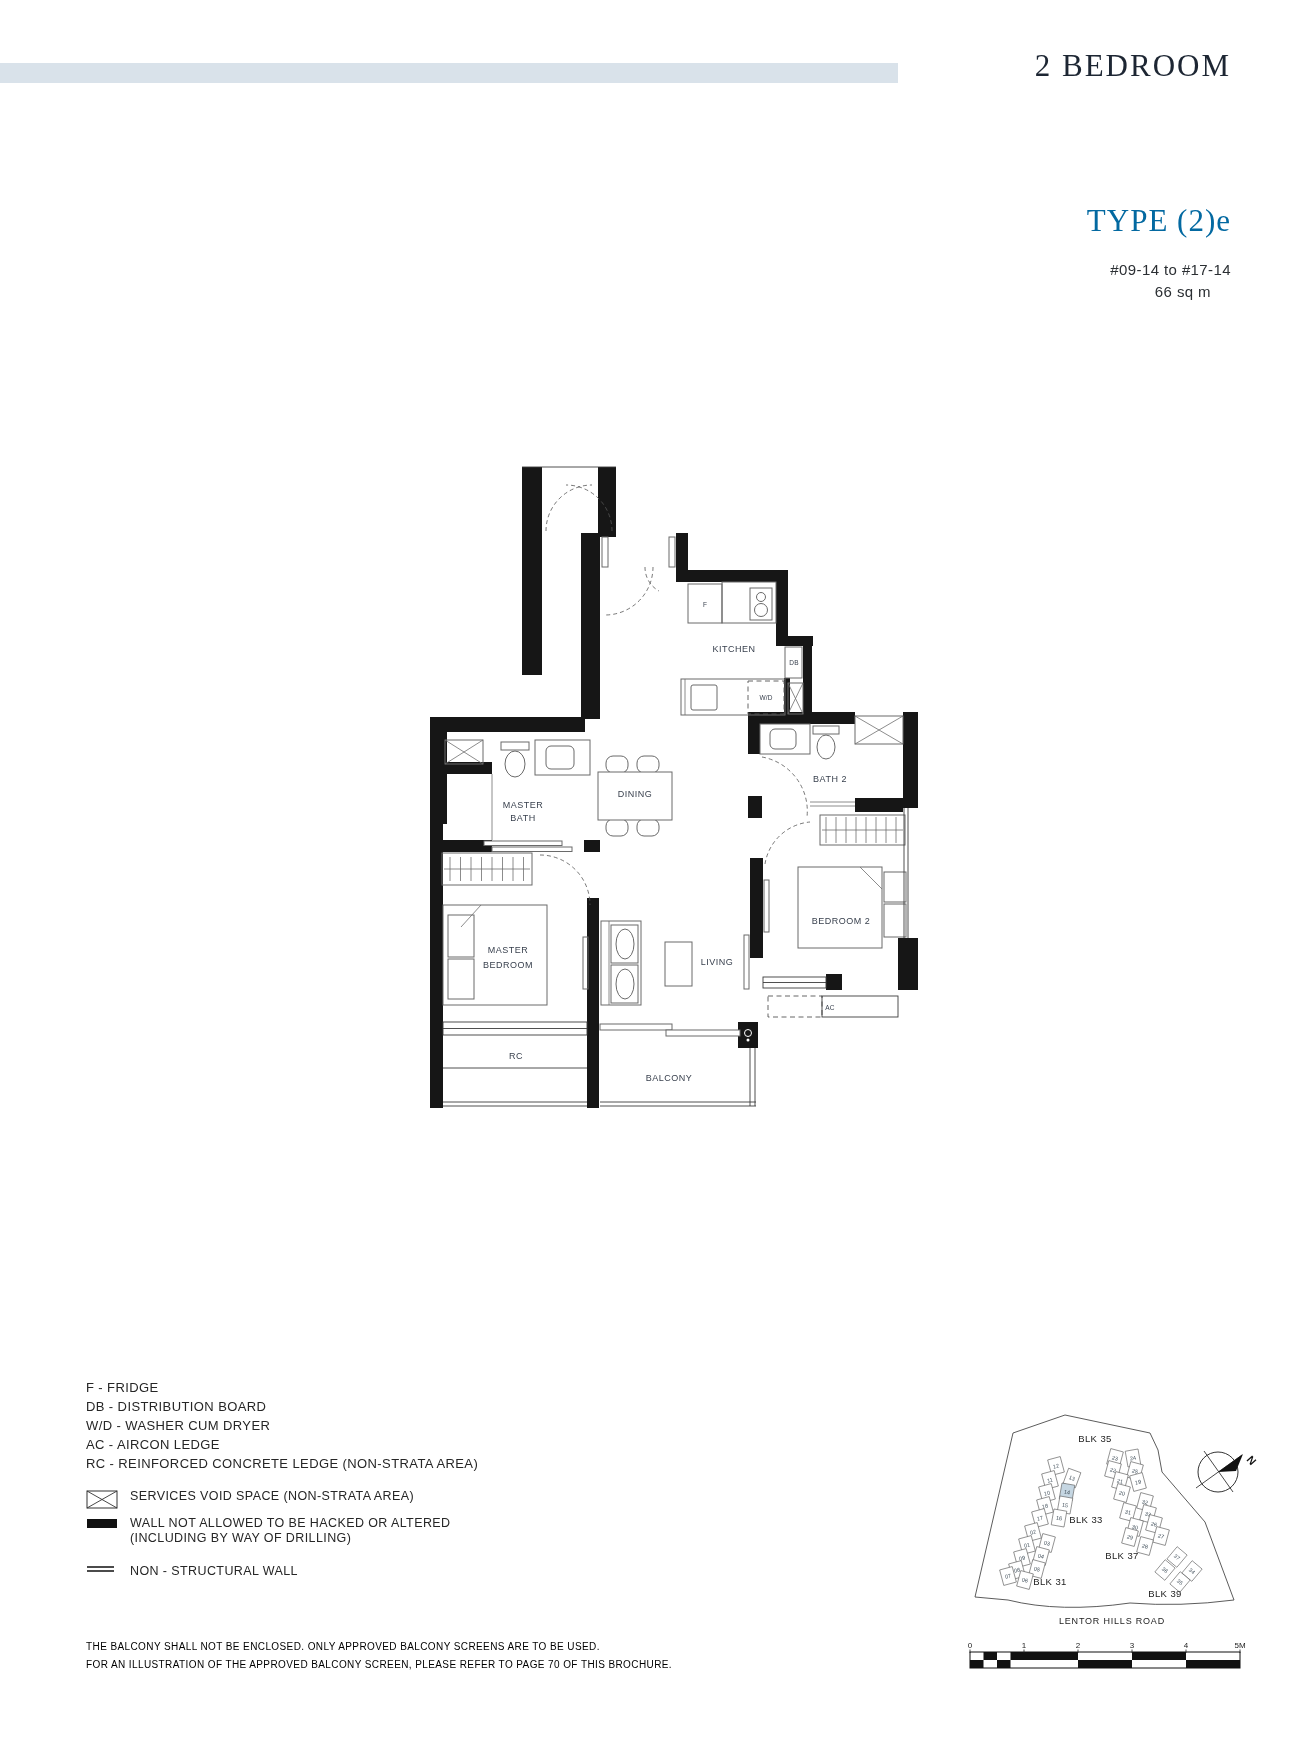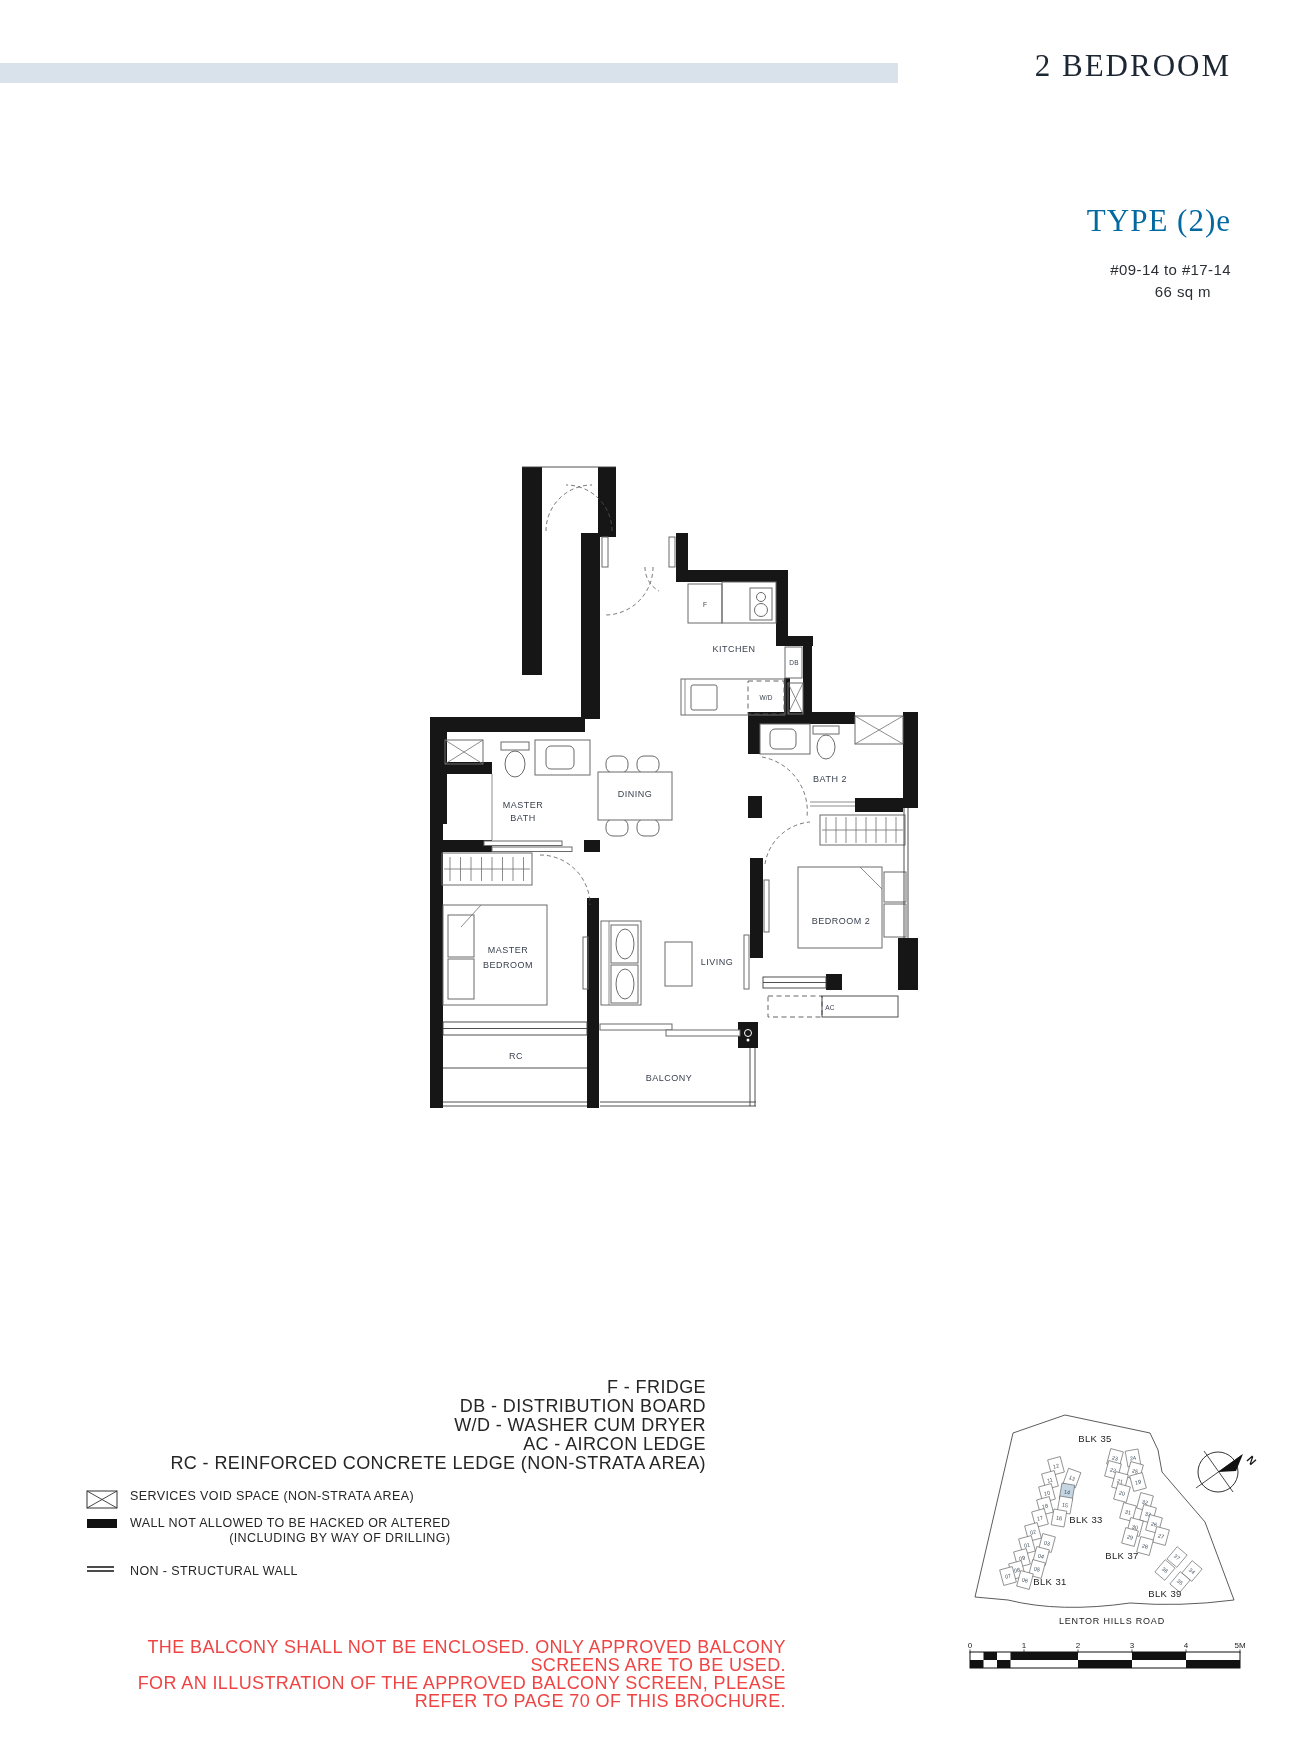--- a/index.html
+++ b/index.html
@@ -1,17 +1,17 @@
 <!DOCTYPE html>
 <html style="--accent: #d9e2ea; --hl: #c5d6e2;"><head>
 <meta charset="utf-8">
 <style>
   html,body{margin:0;padding:0;background:#ffffff;}
   #canvas{position:relative;width:1288px;height:1743px;background:#fff;overflow:hidden;
-          font-family:"Liberation Sans",sans-serif;color:#222;text-align:right;}
+          font-family:"Liberation Sans",sans-serif;color:#222;}
   .accent-bar{position:absolute;left:0;top:63px;width:898px;height:20px;background:var(--accent,#d9e2ea);}
   .category-title{position:absolute;right:57px;top:48px;font-family:"Liberation Serif",serif;
           font-size:31px;font-weight:400;letter-spacing:2px;color:#1d2633;white-space:nowrap;}
   .type-title{position:absolute;right:57px;top:203px;font-family:"Liberation Serif",serif;
           font-size:31px;font-weight:400;letter-spacing:1px;color:#0369a1;white-space:nowrap;}
   .unit-range{position:absolute;right:57px;top:261px;font-size:15px;letter-spacing:.4px;color:#2b2f33;}
   .area-text{position:absolute;right:77px;top:283px;font-size:15px;letter-spacing:.4px;color:#2b2f33;}
 
   svg text{font-family:"Liberation Sans",sans-serif;}
   .room-label{fill:#39414e;font-size:9px;letter-spacing:.5px;text-anchor:middle;}
@@ -19,27 +19,27 @@
   .wall{fill:#161616;stroke:none;}
   .thin{fill:none;stroke:#3c3c3c;stroke-width:.9;}
   .thin2{fill:none;stroke:#6e6e6e;stroke-width:.8;}
   .furn{fill:#ffffff;stroke:#6a6a6a;stroke-width:1;}
   .furn2{fill:none;stroke:#6a6a6a;stroke-width:1;}
   .dash{fill:none;stroke:#555;stroke-width:.9;stroke-dasharray:5 3.5;}
   .arc{fill:none;stroke:#555;stroke-width:.8;stroke-dasharray:4 3;}
 
   .legend-wrap{position:absolute;left:86px;top:1378px;width:620px;}
   .legend-title{font-size:14px;font-weight:bold;letter-spacing:.5px;color:#1e1e1e;margin-bottom:9px;}
-  .legend-item{font-size:18px;letter-spacing:.4px;color:#262626;line-height:19px;}
+  .legend-item{font-size:13px;letter-spacing:.4px;color:#262626;line-height:19px;}
   .symbol-rows{margin-top:16px;}
   .symbol-row{display:flex;align-items:flex-start;margin-bottom:7px;}
   .symbol-cell{width:44px;flex:0 0 44px;display:flex;align-items:center;padding-top:1px;}
   .symbol-label{font-size:12.5px;letter-spacing:.4px;color:#262626;line-height:15px;}
   .notes-wrap{position:absolute;left:86px;top:1638px;width:700px;}
-  .note-line{font-size:18px;letter-spacing:.4px;color:#ef4444;line-height:18px;}
+  .note-line{font-size:10px;letter-spacing:.4px;color:#000000;line-height:18px;}
 
   .site-outline{fill:none;stroke:#4a4a4a;stroke-width:.9;}
   .unit-box{fill:#ffffff;stroke:#5a5a5a;stroke-width:.6;}
   .unit-box.hl{fill:var(--hl,#c5d6e2);}
   .unit-num{fill:#43515c;font-size:5.5px;text-anchor:middle;}
   .blk-label{fill:#222;font-size:9.5px;letter-spacing:.4px;text-anchor:middle;}
   .road-label{fill:#222;font-size:9px;letter-spacing:.8px;text-anchor:middle;}
   .tick-label{fill:#222;font-size:8px;text-anchor:middle;}
   .tick-line{stroke:#222;stroke-width:.8;}
   .scale-black{fill:#111;}

